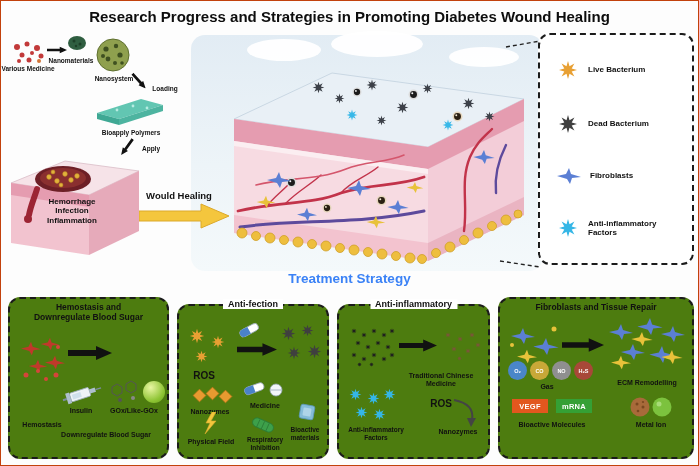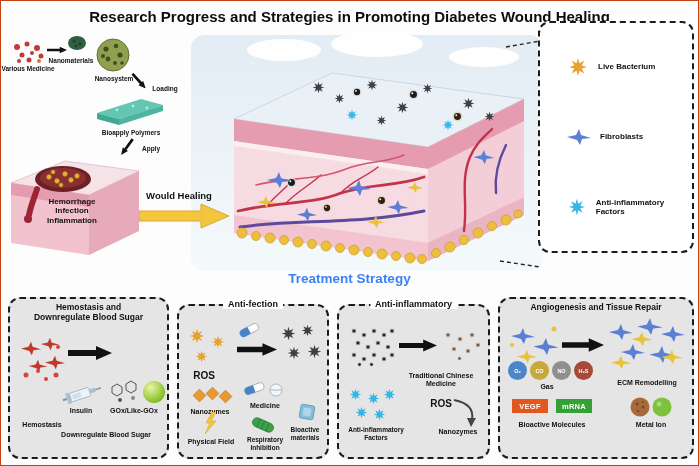--- a/index.html
+++ b/index.html
@@ -5,22 +5,22 @@
 *{box-sizing:border-box;margin:0;padding:0}
 body{font-family:"Liberation Sans",sans-serif;background:#e9e9e9}
 .canvas{position:relative;width:699px;height:466px;background:#fdfdfd;border:1px solid #c2410c;overflow:hidden;font-family:"Liberation Sans",sans-serif}
 .abs{position:absolute}
 .lbl{position:absolute;font-weight:bold;color:#111;text-align:center;line-height:1.18}
 .f65{font-size:6.5px}.f7{font-size:7px}.f8{font-size:8px}.f95{font-size:9.5px}.f10{font-size:10px}
 .page-title{position:absolute;left:0;right:0;top:7px;text-align:center;font-size:15px;font-weight:bold;color:#0d0d0d}
 .section-title{position:absolute;left:0;right:0;top:270px;text-align:center;font-size:13.5px;font-weight:bold;color:#3b82f6}
 .sky{position:absolute;left:190px;top:34px;width:352px;height:236px;background:linear-gradient(180deg,#e2ecf4 0%,#edf4f8 55%,#f4f9fb 100%);border-radius:14px}
 .cloud{position:absolute;background:#fff;border-radius:50%;opacity:.95}
-.panel{position:absolute;border:2px dashed #1b1b1b;border-radius:12px;background:#e5e5e5}
-.legend-box{position:absolute;left:537px;top:20px;width:156px;height:232px;border:2px dashed #1b1b1b;border-radius:12px;background:#fff;display:flex;flex-direction:column;justify-content:space-around;padding:8px 6px 8px 26px}
+.panel{position:absolute;border:2px dashed #1b1b1b;border-radius:12px;background:#4d7c0f}
+.legend-box{position:absolute;left:537px;top:32px;width:156px;height:232px;border:2px dashed #1b1b1b;border-radius:12px;background:#fff;display:flex;flex-direction:column;justify-content:space-around;padding:8px 6px 8px 16px}
 .legend-item{display:flex;align-items:center;gap:8px}
 .legend-item span{font-size:8px;font-weight:bold;color:#111;line-height:1.15}
 .ptitle{position:absolute;top:-7px;left:50%;transform:translateX(-50%);background:#fff;padding:0 5px;font-weight:bold;font-size:9px;white-space:nowrap;color:#111}
 .ptitle-in{position:absolute;top:3px;left:0;width:100%;text-align:center;font-weight:bold;font-size:8.5px;color:#111;line-height:1.2}
 .pill{position:absolute;display:flex;align-items:center;justify-content:center;color:#fff;font-weight:bold;font-size:7.5px;border-radius:0;letter-spacing:.3px}
 .gasrow{position:absolute;display:flex;gap:3px}
 .gas{width:19px;height:19px;border-radius:50%;display:flex;align-items:center;justify-content:center;color:#fff;font-weight:bold;font-size:5.5px}
 .sphere{position:absolute;border-radius:50%;background:radial-gradient(circle at 35% 30%,#e9f6a2,#8cc332 65%,#69a21e)}
 </style>
 </head>
@@ -228,20 +228,26 @@
   </svg>
 
   <div class="legend-box">
     <div class="legend-item">
       <svg width="24" height="22" viewBox="0 0 24 22">
           <use href="#bact8" x="2" y="1" width="20" height="20" fill="#e8a033"></use>
         </svg>
       <span>Live Bacterium</span>
     </div>
     <div class="legend-item">
+      <svg width="24" height="22" viewBox="0 0 24 22">
+          <use href="#bact8" x="2" y="1" width="20" height="20" fill="#3f3f3f"></use>
+        </svg>
+      <span>Dead Bacterium</span>
+    </div>
+    <div class="legend-item">
       <svg width="26" height="18" viewBox="0 0 26 18">
           <use href="#spindle" x="0" y="0" width="26" height="18" fill="#5b7fd4"></use>
         </svg>
       <span>Fibroblasts</span>
     </div>
     <div class="legend-item">
       <svg width="24" height="22" viewBox="0 0 24 22">
           <use href="#bact8" x="2" y="1" width="20" height="20" fill="#35b6e6"></use>
         </svg>
       <span style="max-width:96px">Anti-inflammatory Factors</span>
@@ -409,21 +415,21 @@
     <div class="lbl f65" style="left:0;top:120px;width:74px">Anti-inflammatory Factors</div>
     <div class="lbl f10" style="left:86px;top:92px;width:32px">ROS</div>
     <svg class="abs" style="left:112px;top:90px" width="28" height="32" viewBox="0 0 28 32">
       <path d="M3,4 Q24,8 21,24" fill="none" stroke="#444" stroke-width="2"></path>
       <polygon points="16,22 25,22 20,31" fill="#444"></polygon>
     </svg>
     <div class="lbl f7" style="left:92px;top:122px;width:54px">Nanozymes</div>
   </div>
 
   <div class="panel" style="left:497px;top:296px;width:196px;height:162px">
-    <div class="ptitle-in">Angiogenesis and Tissue Repair</div>
+    <div class="ptitle-in">Fibroblasts and Tissue Repair</div>
     <svg class="abs" style="left:8px;top:24px" width="54" height="42" viewBox="0 0 54 42">
       <use href="#spindle" x="2" y="4" width="26" height="18" fill="#5b7fd4"></use>
       <use href="#spindle" x="24" y="14" width="28" height="19" fill="#5b7fd4"></use>
       <use href="#spindle" x="8" y="26" width="22" height="15" fill="#e8c23a"></use>
       <circle cx="46" cy="6" r="2.5" fill="#e8c23a"></circle>
         <circle cx="4" cy="22" r="2" fill="#e8c23a"></circle>
     </svg>
     <svg class="abs" style="left:62px;top:38px" width="42" height="16" viewBox="0 0 44 16">
         <use href="#harrow" fill="#111"></use>
       </svg>

